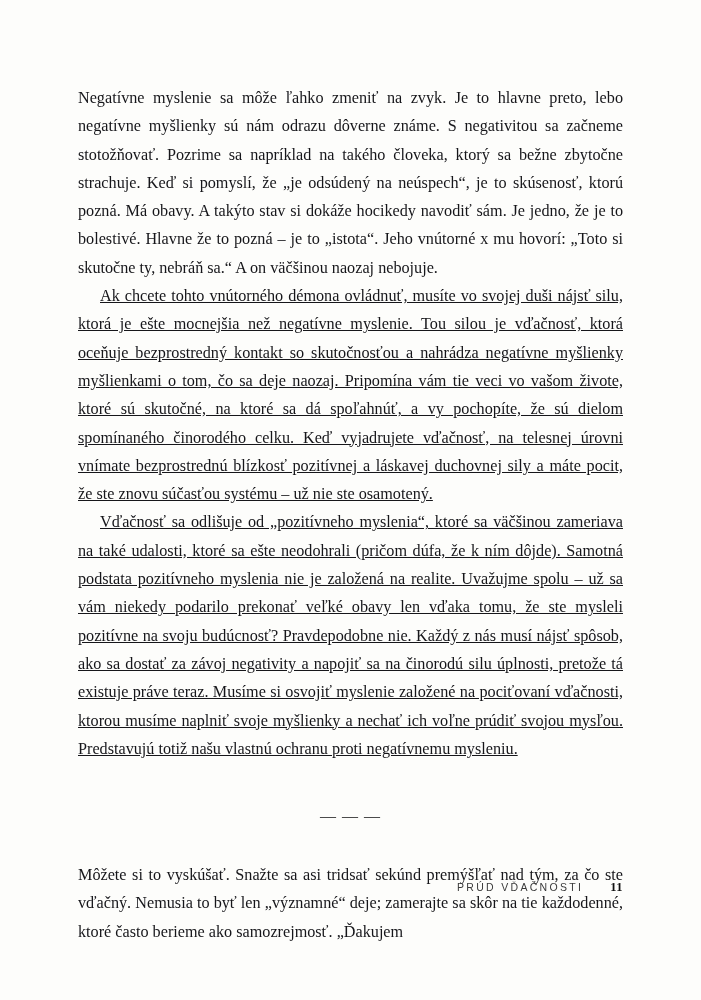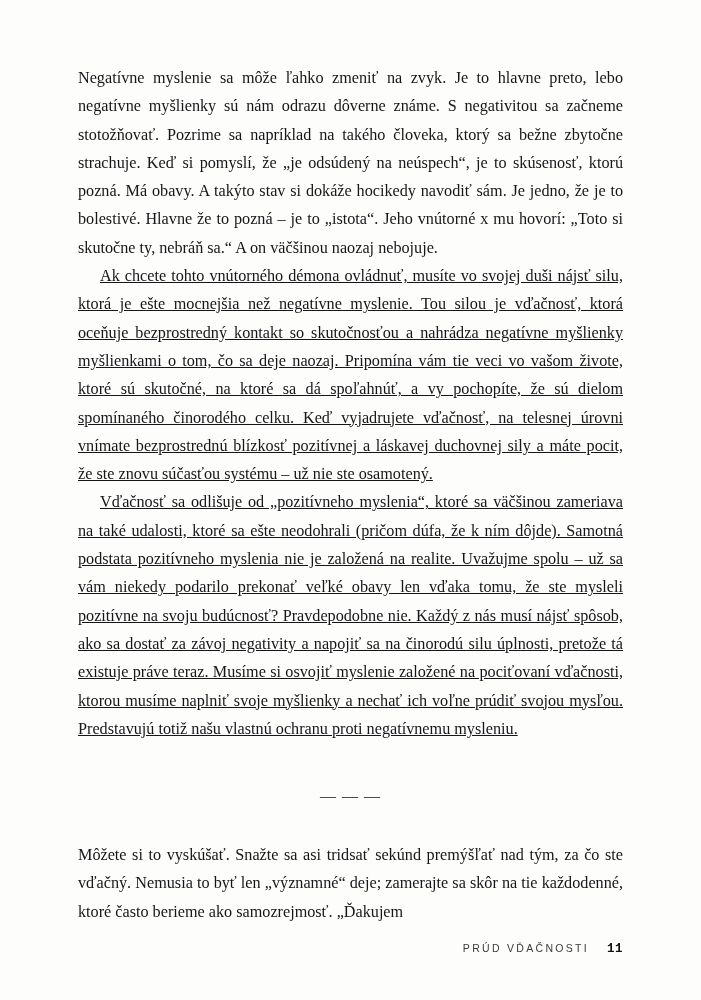--- a/index.html
+++ b/index.html
@@ -18,21 +18,21 @@
   .page {
     position: absolute;
     left: 0; top: 0;
     width: 701px;
     height: 1000px;
     background: #fdfdfb;
   }
   .content {
     position: absolute;
     left: 78px;
-    top: 64px;
+    top: 84px;
     width: 545px;
   }
   p.para {
     margin: 0;
     font-size: 16.2px;
     line-height: 28.3px;
     text-align: justify;
     text-justify: inter-word;
     hyphens: manual;
     color: #16161a;
@@ -51,40 +51,41 @@
     color: #2a2a2a;
     user-select: none;
   }
   .divider span {
     display: inline-block;
     letter-spacing: 1px;
   }
   .footer {
     position: absolute;
     left: 78px;
-    top: 942px;
+    top: 880px;
     width: 545px;
     display: flex;
     align-items: baseline;
     justify-content: flex-end;
     gap: 18px;
   }
   .footer-title {
     font-family: "Liberation Sans", sans-serif;
     font-size: 10.5px;
     letter-spacing: 2.3px;
     color: #3a3a3a;
     text-transform: uppercase;
   }
   .footer-page {
-    font-family: Liberation Mono, monospace;
+    font-family: Liberation Serif, serif;
     font-size: 12.5px;
     font-weight: bold;
     color: #111111;
     letter-spacing: 0.5px;
+    margin-left: 9px;
   }
 </style>
 </head>
 <body>
 
 <div class="page">
   <div class="content">
 
     <p class="para">Negatívne myslenie sa môže ľahko zmeniť na zvyk. Je to hlavne preto, lebo negatívne myšlienky sú nám odrazu dôverne známe. S negativitou sa začneme stotožňovať. Pozrime sa napríklad na takého človeka, ktorý sa bežne zbytočne strachuje. Keď si pomyslí, že „je odsúdený na neúspech“, je to skúsenosť, ktorú pozná. Má obavy. A takýto stav si dokáže hocikedy navodiť sám. Je jedno, že je to bolestivé. Hlavne že to pozná – je to „istota“. Jeho vnútorné x mu hovorí: „Toto si skutočne ty, nebráň sa.“ A on väčšinou naozaj nebojuje.</p>
     <p class="para indent">Ak chcete tohto vnútorného démona ovládnuť, musíte vo svojej duši nájsť silu, ktorá je ešte mocnejšia než negatívne myslenie. Tou silou je vďačnosť, ktorá oceňuje bezprostredný kontakt so skutočnosťou a nahrádza negatívne myšlienky myšlienkami o tom, čo sa deje naozaj. Pripomína vám tie veci vo vašom živote, ktoré sú skutočné, na ktoré sa dá spoľahnúť, a vy pochopíte, že sú dielom spomínaného činorodého celku. Keď vyjadrujete vďačnosť, na telesnej úrovni vnímate bezprostrednú blízkosť pozitívnej a láskavej duchovnej sily a máte pocit, že ste znovu súčasťou systému – už nie ste osamotený.</p>

